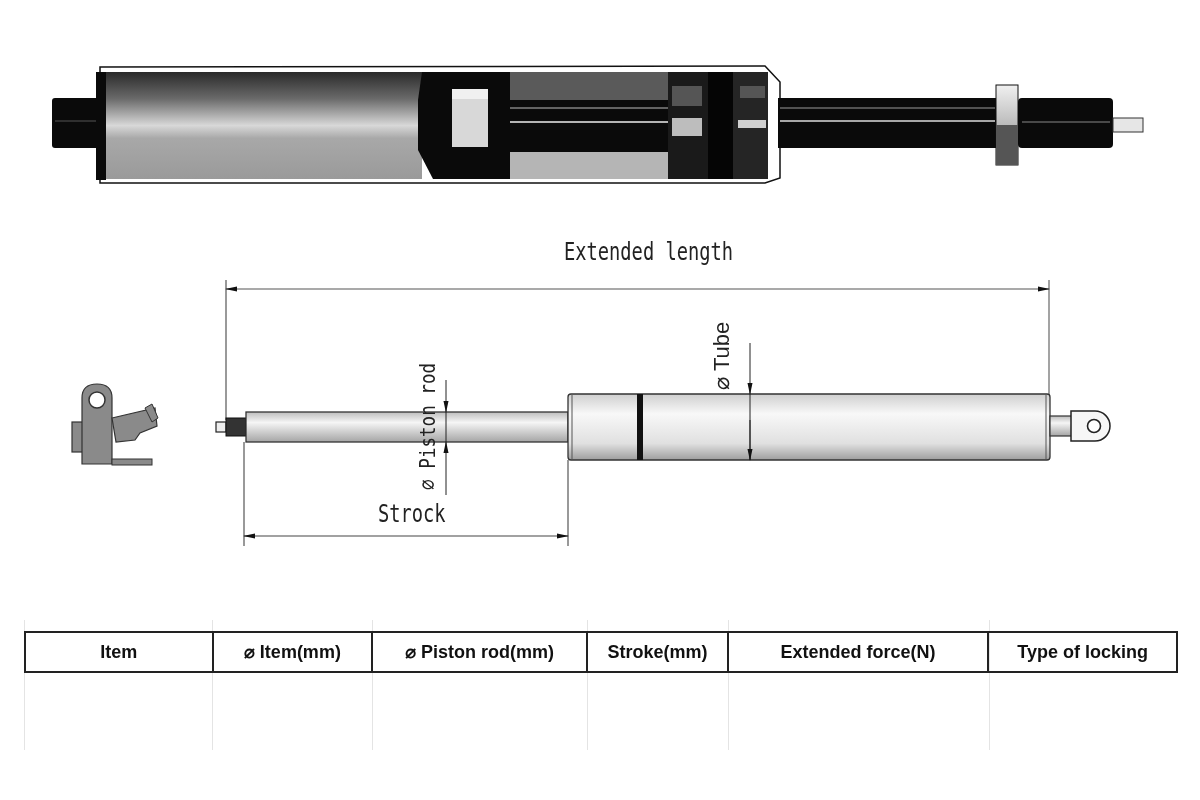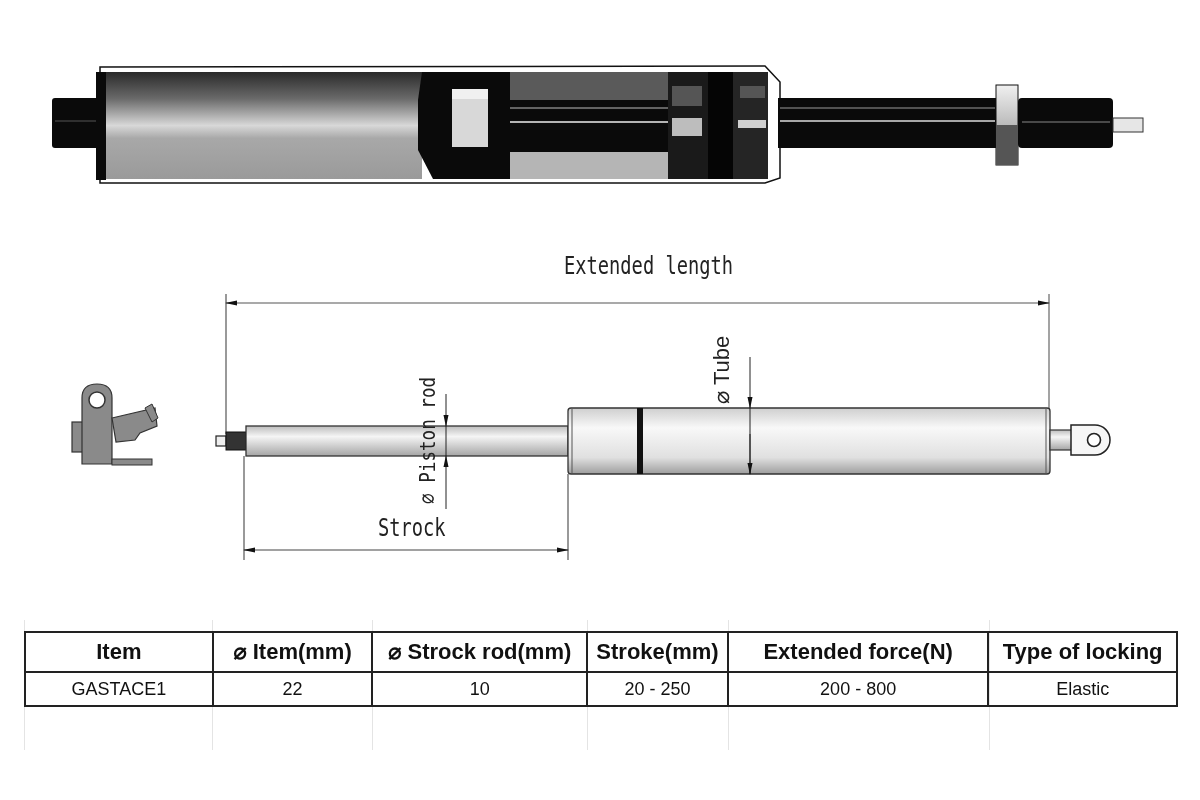--- a/index.html
+++ b/index.html
@@ -1,21 +1,21 @@
 <!DOCTYPE html>
 <html><head>
 <meta charset="utf-8">
 <style>
   html, body { margin:0; padding:0; background:#ffffff; }
   body { width:1200px; height:800px; position:relative; overflow:hidden; font-family:"Liberation Sans", sans-serif; color:#111; }
   .abs { position:absolute; }
   svg { position:absolute; left:0; top:0; }
   table.spec { position:absolute; left:24px; top:631px; width:1154px; border-collapse:collapse; font-family:"Liberation Sans", sans-serif; }
   table.spec th, table.spec td { border:2px solid #222; text-align:center; height:32px; padding:0; }
-  table.spec th { font-weight:bold; font-size:22px; height:38px; }
+  table.spec th { font-weight:bold; font-size:18px; height:38px; }
   table.spec td { font-size:18px; height:32px; }
   .gridline { position:absolute; background:#e4e4e4; }
 </style>
 </head>
 <body>
 
 <div class="abs" style="left:0;top:0;width:1200px;height:210px;">
   <svg width="1200" height="210" viewBox="0 0 1200 210">
     <defs>
       <linearGradient id="tubeGrad" x1="0" y1="0" x2="0" y2="1">
@@ -66,21 +66,21 @@
     <rect x="996" y="85" width="22" height="80" fill="url(#nutGrad)" stroke="#111" stroke-width="1"></rect>
     <rect x="996" y="125" width="22" height="40" fill="#555"></rect>
 
     <rect x="1018" y="98" width="95" height="50" rx="4" fill="#0a0a0a"></rect>
     <line x1="1022" y1="122" x2="1110" y2="122" stroke="#888" stroke-width="1"></line>
 
     <rect x="1113" y="118" width="30" height="14" fill="#e6e6e6" stroke="#333" stroke-width="1"></rect>
   </svg>
 </div>
 
-<div class="abs" style="left:0;top:214px;width:1200px;height:370px;">
+<div class="abs" style="left:0;top:200px;width:1200px;height:370px;">
   <svg width="1200" height="370" viewBox="0 210 1200 370">
     <defs>
       <linearGradient id="rodGrad" x1="0" y1="0" x2="0" y2="1">
         <stop offset="0" stop-color="#bdbdbd"></stop>
         <stop offset="0.35" stop-color="#f5f5f5"></stop>
         <stop offset="1" stop-color="#a5a5a5"></stop>
       </linearGradient>
       <linearGradient id="cylGrad" x1="0" y1="0" x2="0" y2="1">
         <stop offset="0" stop-color="#cfcfcf"></stop>
         <stop offset="0.3" stop-color="#f8f8f8"></stop>
@@ -156,29 +156,21 @@
       <col style="width:160px">
       <col style="width:215px">
     <col style="width:141px">
       <col style="width:261px">
       <col style="width:189px">
   </colgroup>
   <thead>
     <tr>
       <th>Item</th>
       <th>⌀ Item(mm)</th>
-      <th>⌀ Strock rod(mm)</th>
+      <th>⌀ Piston rod(mm)</th>
       <th>Stroke(mm)</th>
       <th>Extended force(N)</th>
       <th>Type of locking</th>
     </tr>
   </thead>
   <tbody>
-    <tr>
-      <td>GASTACE1</td>
-      <td>22</td>
-      <td>10</td>
-      <td>20 - 250</td>
-      <td>200 - 800</td>
-      <td>Elastic</td>
-    </tr>
   </tbody>
 </table>
 
 </body></html>

